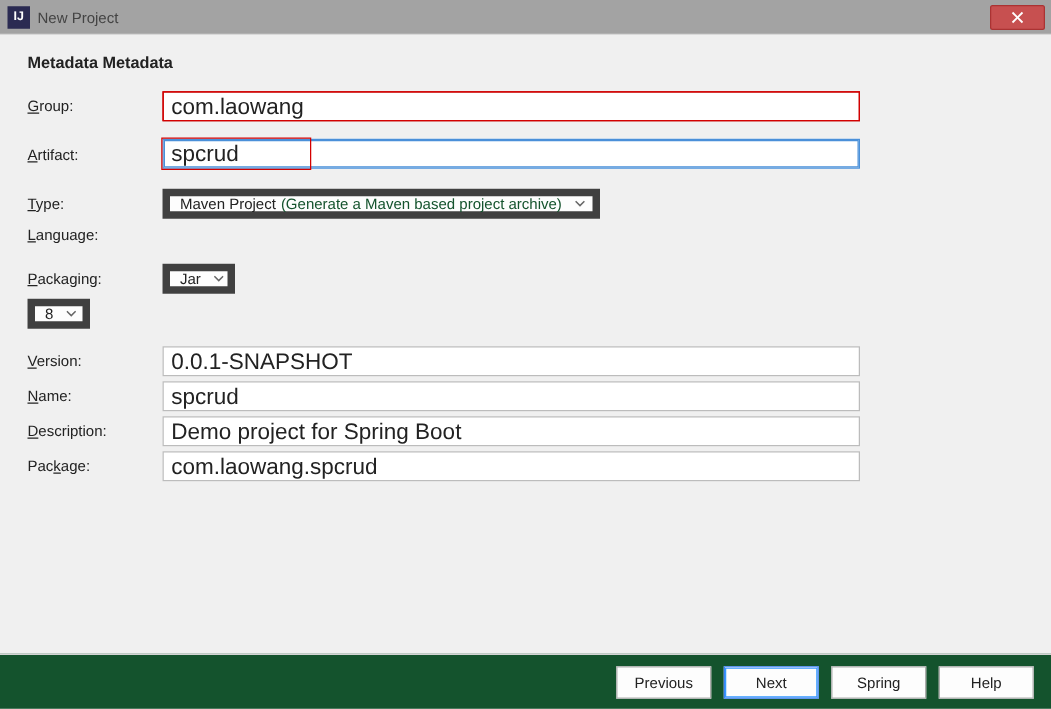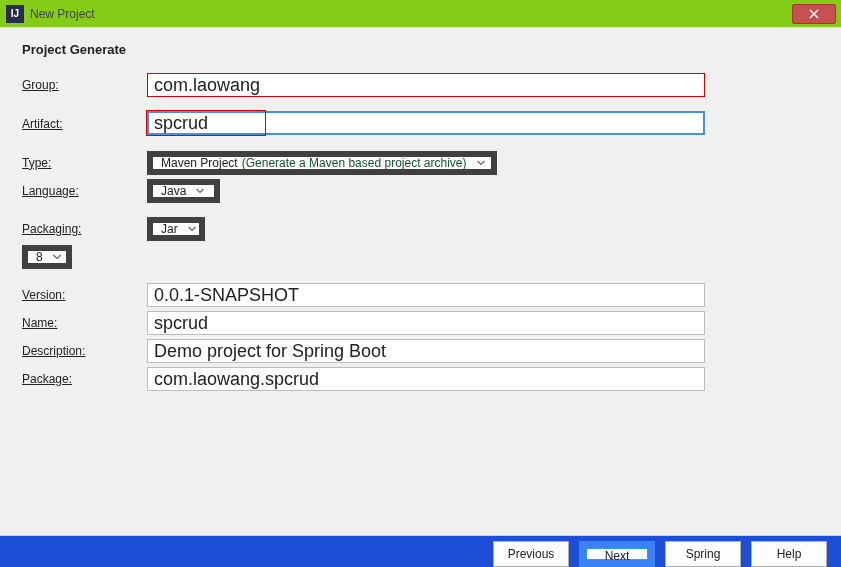--- a/index.html
+++ b/index.html
@@ -8,21 +8,21 @@
     width: 841px; height: 567px;
     font-family: "Segoe UI", Tahoma, sans-serif;
     font-size: 12px;
     background: #f0f0f0;
     color: #222;
     overflow: hidden;
   }
   
   .titlebar {
     height: 28px;
-    background: #84cc16;
+    background: #a3a3a3;
     border-bottom: 1px solid #d9d9d9;
     display: flex;
     align-items: center;
     padding: 0 2px;
   }
   .titlebar .app-icon {
     width: 18px; height: 18px;
     background: #2b2b52;
     margin: 0 6px 0 4px;
     display: inline-flex;
@@ -56,23 +56,22 @@
     padding: 14px 22px 0 22px;
   }
   .section-title {
     font-weight: bold;
     font-size: 13px;
     margin-bottom: 14px;
   }
   .form {
     display: grid;
     grid-template-columns: 108px 1fr;
-    column-gap: 17px;
-    align-items: center;
-    text-decoration: underline;
+    column-gap: 0;
+    align-items: center;
   }
   .label {
     color: #222;
     padding: 4px 0;
     white-space: nowrap;
   }
   .label .u { text-decoration: underline; }
   .row-value { padding: 2px 0; }
 
   .spacer {
@@ -146,60 +145,60 @@
   .chev svg { width: 8px; height: 8px; display: block; }
 
   .sel-lang { width: 73px; }
   .sel-pack { width: 58px; text-align: right; }
   .sel-jver { width: 50px; }
 
   
   .footer {
     position: absolute;
     bottom: 0; left: 0; right: 0;
-    height: 32px;
+    height: 44px;
     border-top: 1px solid #d4d4d4;
-    background: #1d4ed8;
+    background: #14532d;
     display: flex;
     justify-content: flex-end;
-    align-items: flex-end;
+    align-items: center;
     padding-right: 14px;
     gap: 10px;
   }
   .btn {
     min-width: 76px;
     height: 26px;
     border: 1px solid #adadad;
     background: #fdfdfd;
     font-family: inherit;
     font-size: 12px;
     color: #222;
     cursor: pointer;
   }
   .btn.primary {
-    border: 7px solid #3b82f6;
+    border: 1px solid #3b82f6;
     box-shadow: 0 0 0 1px #3399ff inset;
   }
 </style>
 </head>
 <body>
 
 <div class="titlebar">
   <div class="app-icon">IJ</div>
   <div class="title">New Project</div>
   <div class="close-btn">
     <svg viewBox="0 0 10 10">
       <line x1="1" y1="1" x2="9" y2="9" stroke="#fff" stroke-width="1.5"></line>
       <line x1="9" y1="1" x2="1" y2="9" stroke="#fff" stroke-width="1.5"></line>
     </svg>
   </div>
 </div>
 
 <div class="content">
-  <div class="section-title">Project Generate</div>
+  <div class="section-title">Metadata Metadata</div>
 
   <div class="form">
 
     <div class="label">
       <span class="u">G</span><span>roup:</span>
     </div>
     <div class="row-value hl-red">
       <span class="input-wrap" style="width:558px;">
         <input class="text" type="text" value="com.laowang" style="">
       </span>
@@ -230,30 +229,20 @@
           <svg viewBox="0 0 8 8">
               <polyline points="0.5,2 4,5.5 7.5,2" fill="none" stroke="#666" stroke-width="1.2"></polyline>
             </svg>
         </span>
       </div>
     </div>
 
     <div class="label">
       <span class="u">L</span><span>anguage:</span>
     </div>
-    <div class="row-value">
-      <div class="fake-select sel-lang">
-        <span>Java</span>
-        <span class="chev">
-          <svg viewBox="0 0 8 8">
-              <polyline points="0.5,2 4,5.5 7.5,2" fill="none" stroke="#666" stroke-width="1.2"></polyline>
-            </svg>
-        </span>
-      </div>
-    </div>
 
     <div class="spacer"></div>
 
     <div class="label">
       <span class="u">P</span><span>ackaging:</span>
     </div>
     <div class="row-value">
       <div class="fake-select sel-pack">
         <span>Jar</span>
         <span class="chev">

